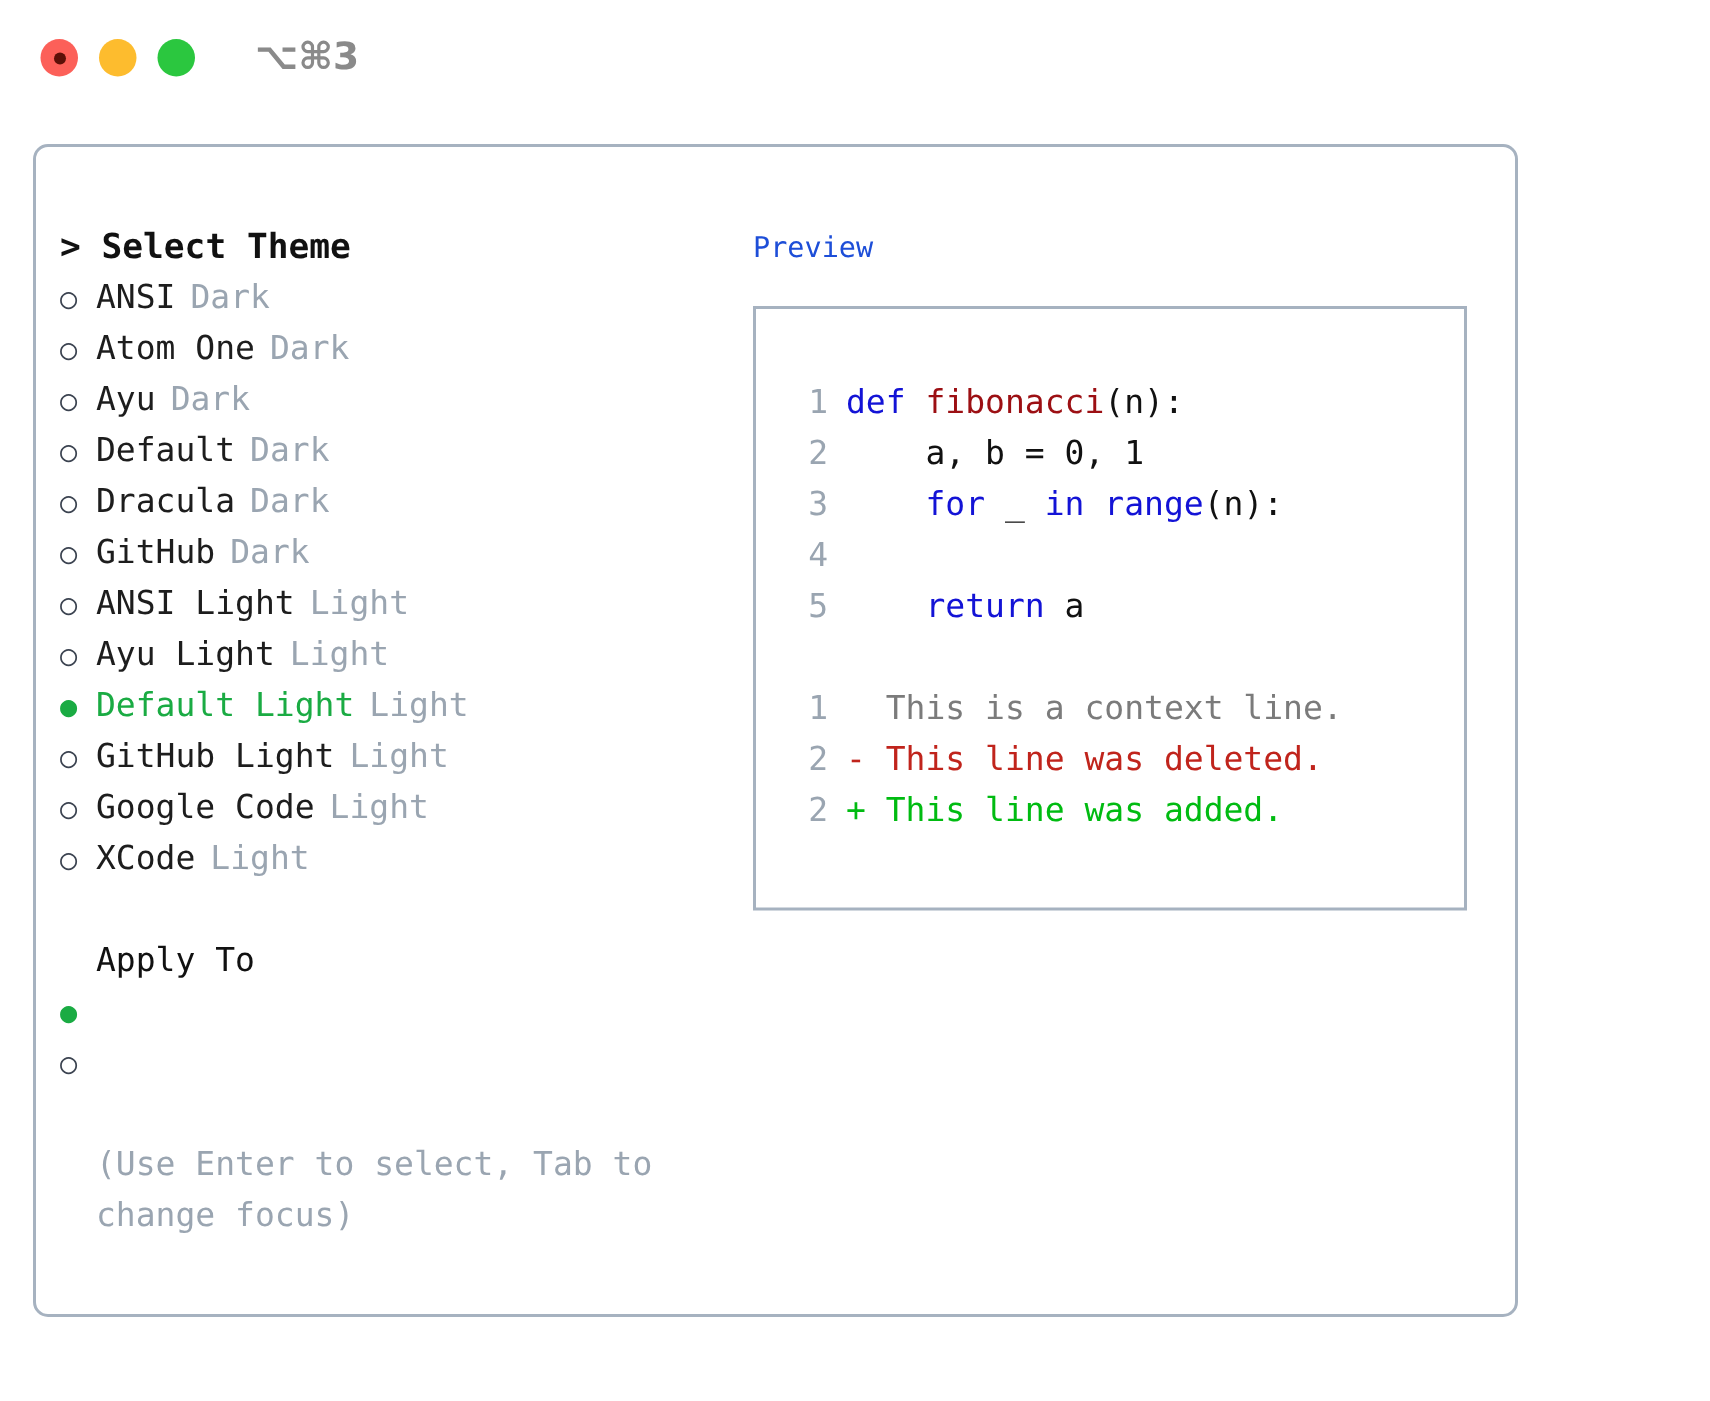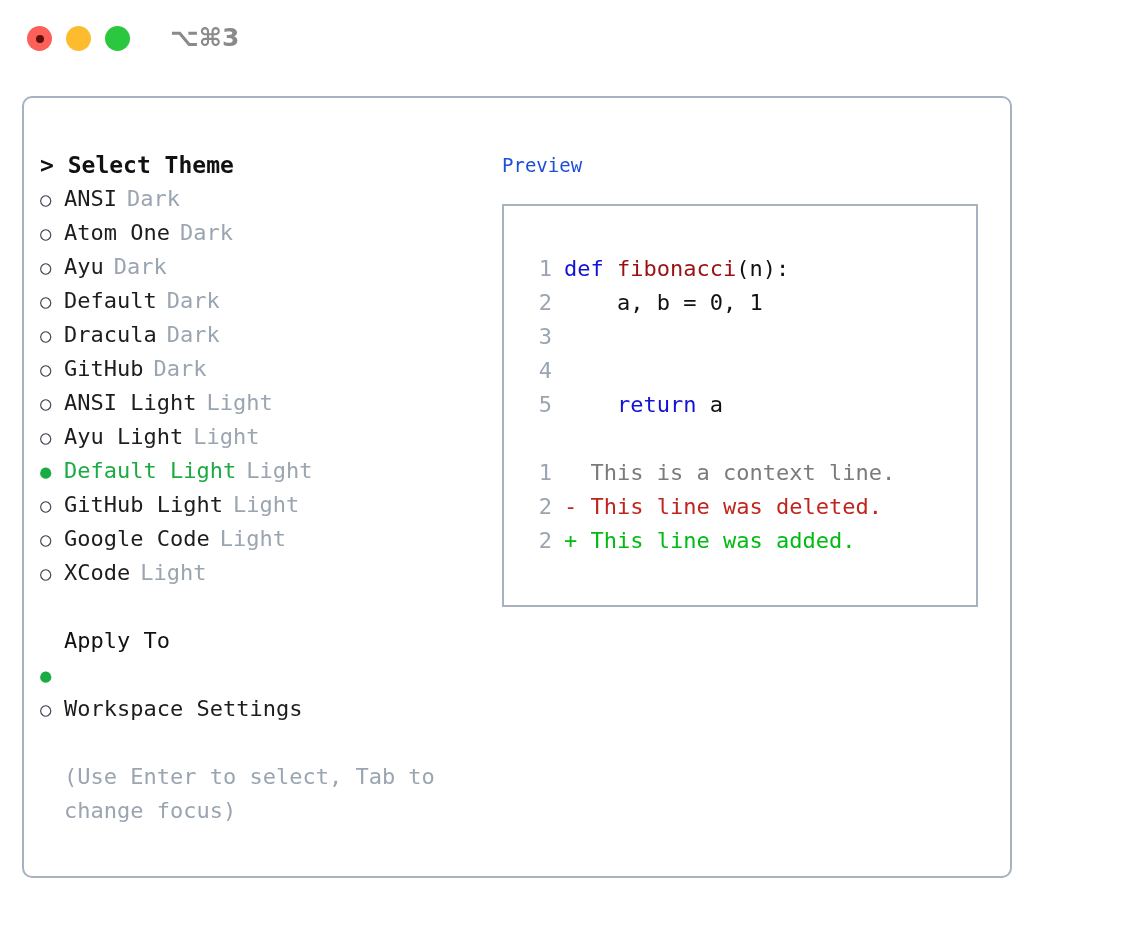--- a/index.html
+++ b/index.html
@@ -231,35 +231,35 @@
           <div class="opt-row"><span class="bullet">○</span><span class="opt-label">Google Code</span><span class="opt-tag">Light</span></div>
           <div class="opt-row"><span class="bullet">○</span><span class="opt-label">XCode</span><span class="opt-tag">Light</span></div>
         </div>
 
       <div class="section-gap"></div>
 
       <div class="subheading">Apply To</div>
 
       <div id="apply-list">
           <div class="opt-row selected"><span class="bullet">●</span></div>
-          <div class="opt-row"><span class="bullet">○</span><span class="opt-label">Workspace Settings</span></div>
+          <div class="opt-row"><span class="bullet">○</span></div>
         </div>
 
       <div class="hint">(Use Enter to select, Tab to change focus)</div>
     </div>
 
     <div id="preview-column">
       <div class="preview-title">Preview</div>
 
       <div id="preview-box">
         <div class="code-area">
           <div id="code-lines">
               <div class="code-line"><span class="lnum">1</span><span><span class="kw">def </span><span class="fn">fibonacci</span><span class="plain">(n):</span></span></div>
               <div class="code-line"><span class="lnum">2</span><span><span class="plain">    a, b = 0, 1</span></span></div>
-              <div class="code-line"><span class="lnum">3</span></div>
+              <div class="code-line"><span class="lnum">3</span><span><span class="plain">    </span><span class="kw">for</span><span class="plain"> _ </span><span class="kw">in</span><span class="plain"> </span><span class="kw">range</span><span class="plain">(n):</span></span></div>
               <div class="code-line"><span class="lnum">4</span></div>
               <div class="code-line"><span class="lnum">5</span><span><span class="plain">    </span><span class="kw">return</span><span class="plain"> a</span></span></div>
             </div>
           <div class="blank-line"></div>
           <div id="diff-lines">
               <div class="code-line"><span class="lnum">1</span><span class="ctx"> </span><span class="ctx"> This is a context line.</span></div>
               <div class="code-line"><span class="lnum">2</span><span class="del">-</span><span class="del"> This line was deleted.</span></div>
               <div class="code-line"><span class="lnum">2</span><span class="add">+</span><span class="add"> This line was added.</span></div>
             </div>
         </div>

